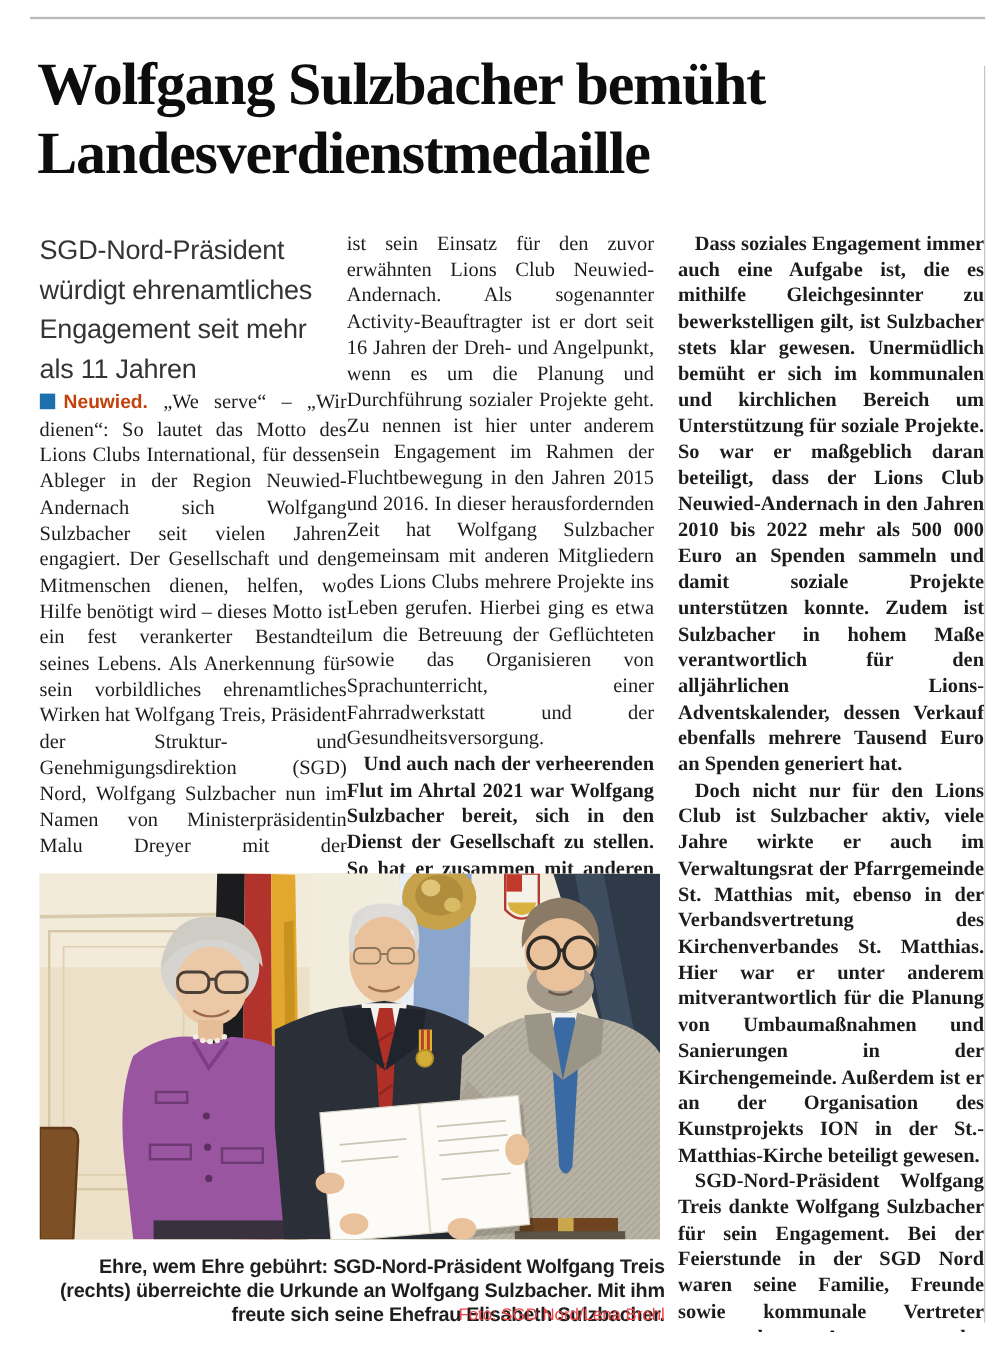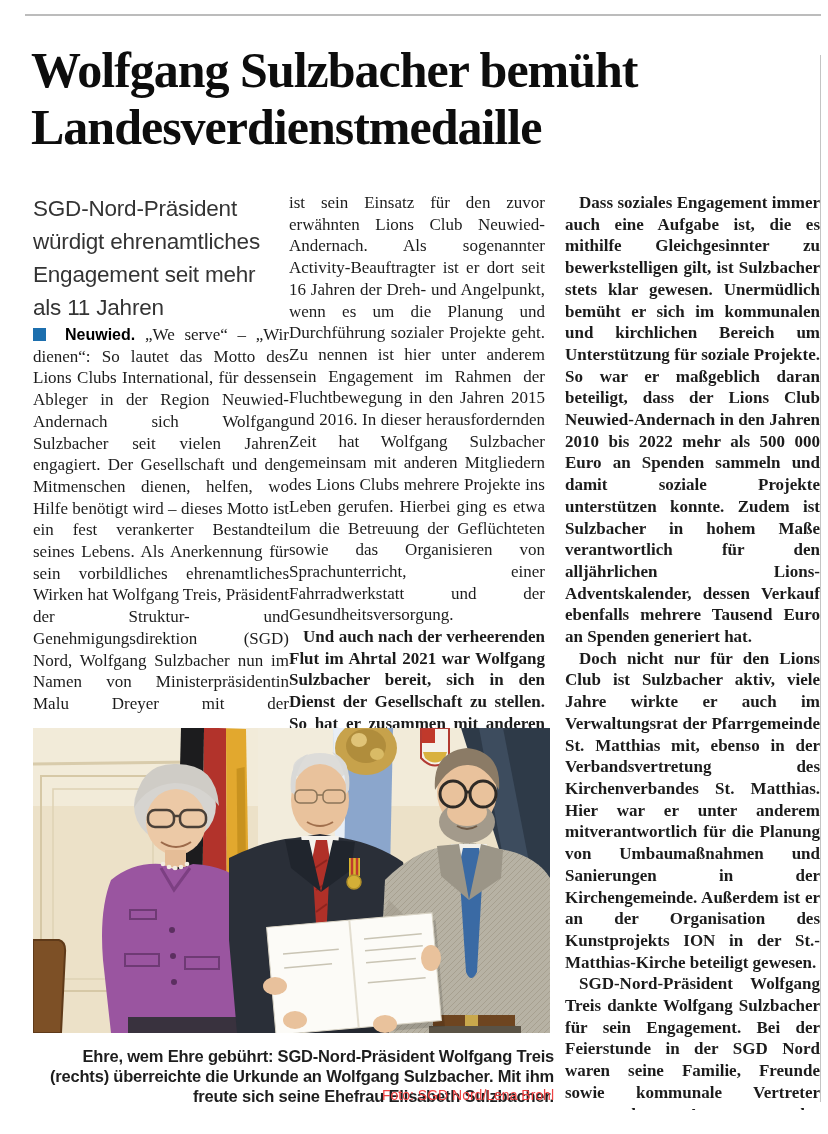--- a/index.html
+++ b/index.html
@@ -34,21 +34,21 @@
     margin:0 0 22px 0;
   }
   .col p { margin:0; }
   .col p.indent { text-indent:14px;font-weight:bold; }
   .bullet {
     display:inline-block; width:13px; height:13px; background:#1d6fae;
     margin-right:7px; transform:translateY(1px);
   }
   .dateline {
     font-family:"Liberation Sans", sans-serif; font-weight:bold;
-    font-size:16px; color:#000000;margin-left:12px;
+    font-size:16px; color:#c2410c;
   }
   .photo {
     position:absolute; left:33px; top:728px; width:517px; height:305px;
     overflow:hidden; background:#ece1c8;
   }
   .photo svg { display:block; width:100%; height:100%; }
   .caption {
     position:absolute; left:33px; top:1046px; width:521px;
     font-family:Liberation Sans, sans-serif; font-weight:bold;
     font-size:16.5px; line-height:20px; color:#1e1e1e; letter-spacing:-0.2px;text-align:right;

